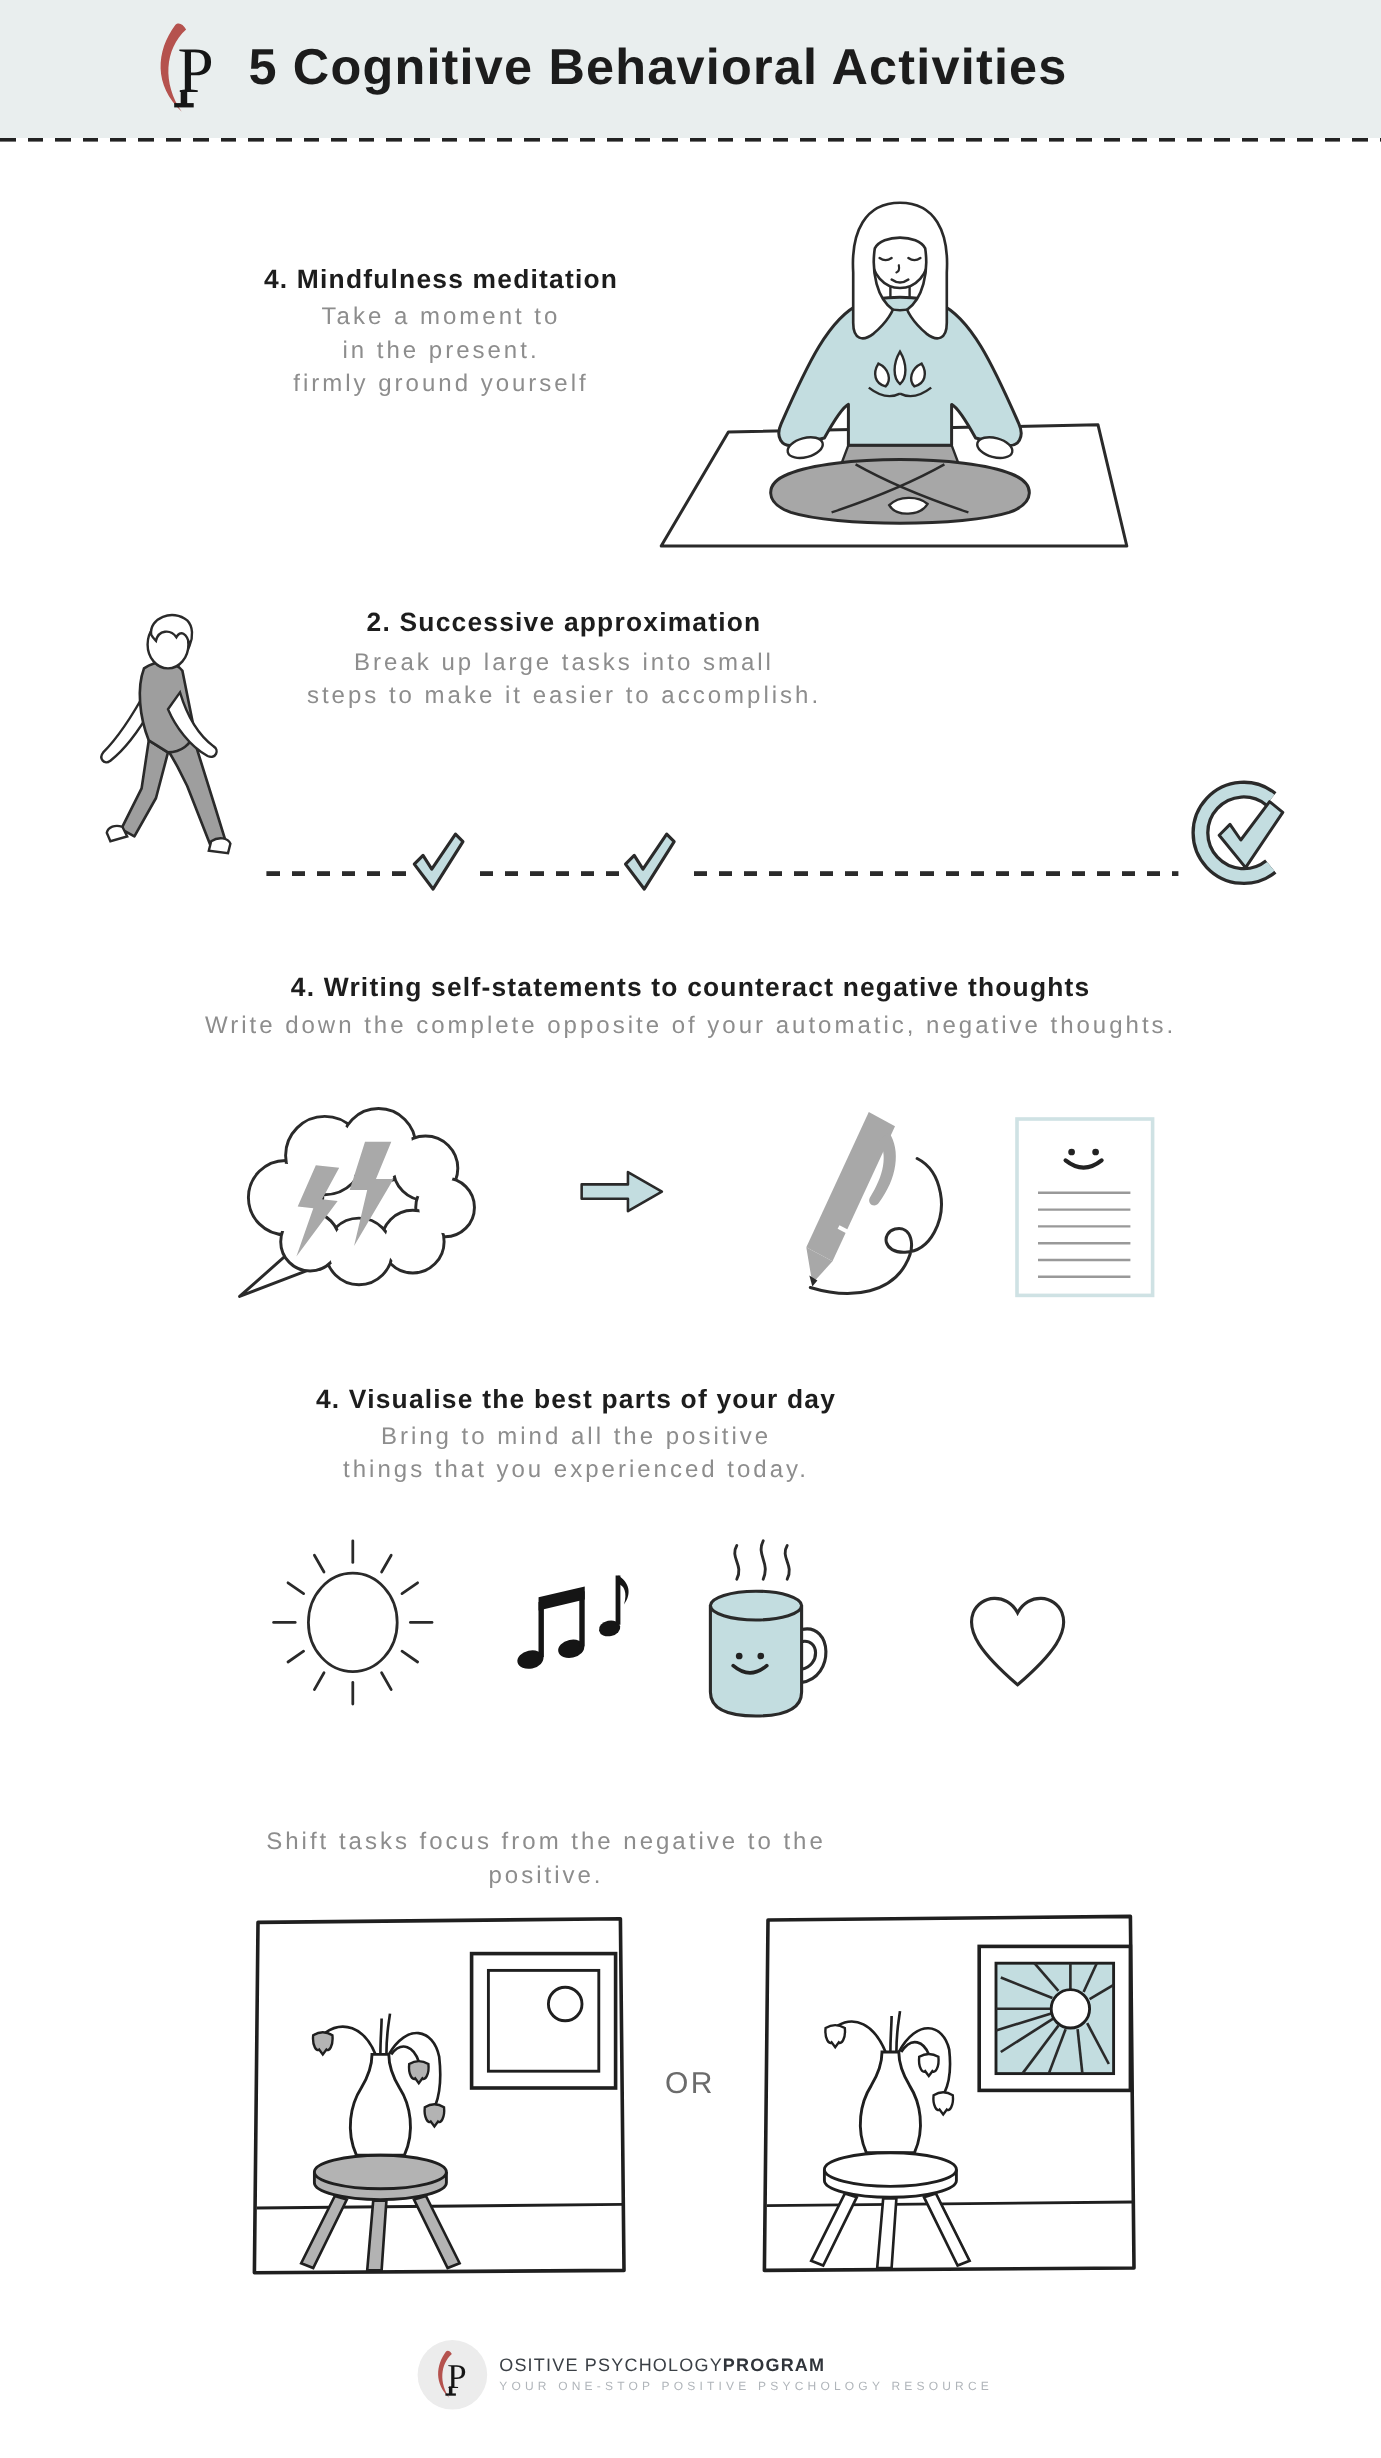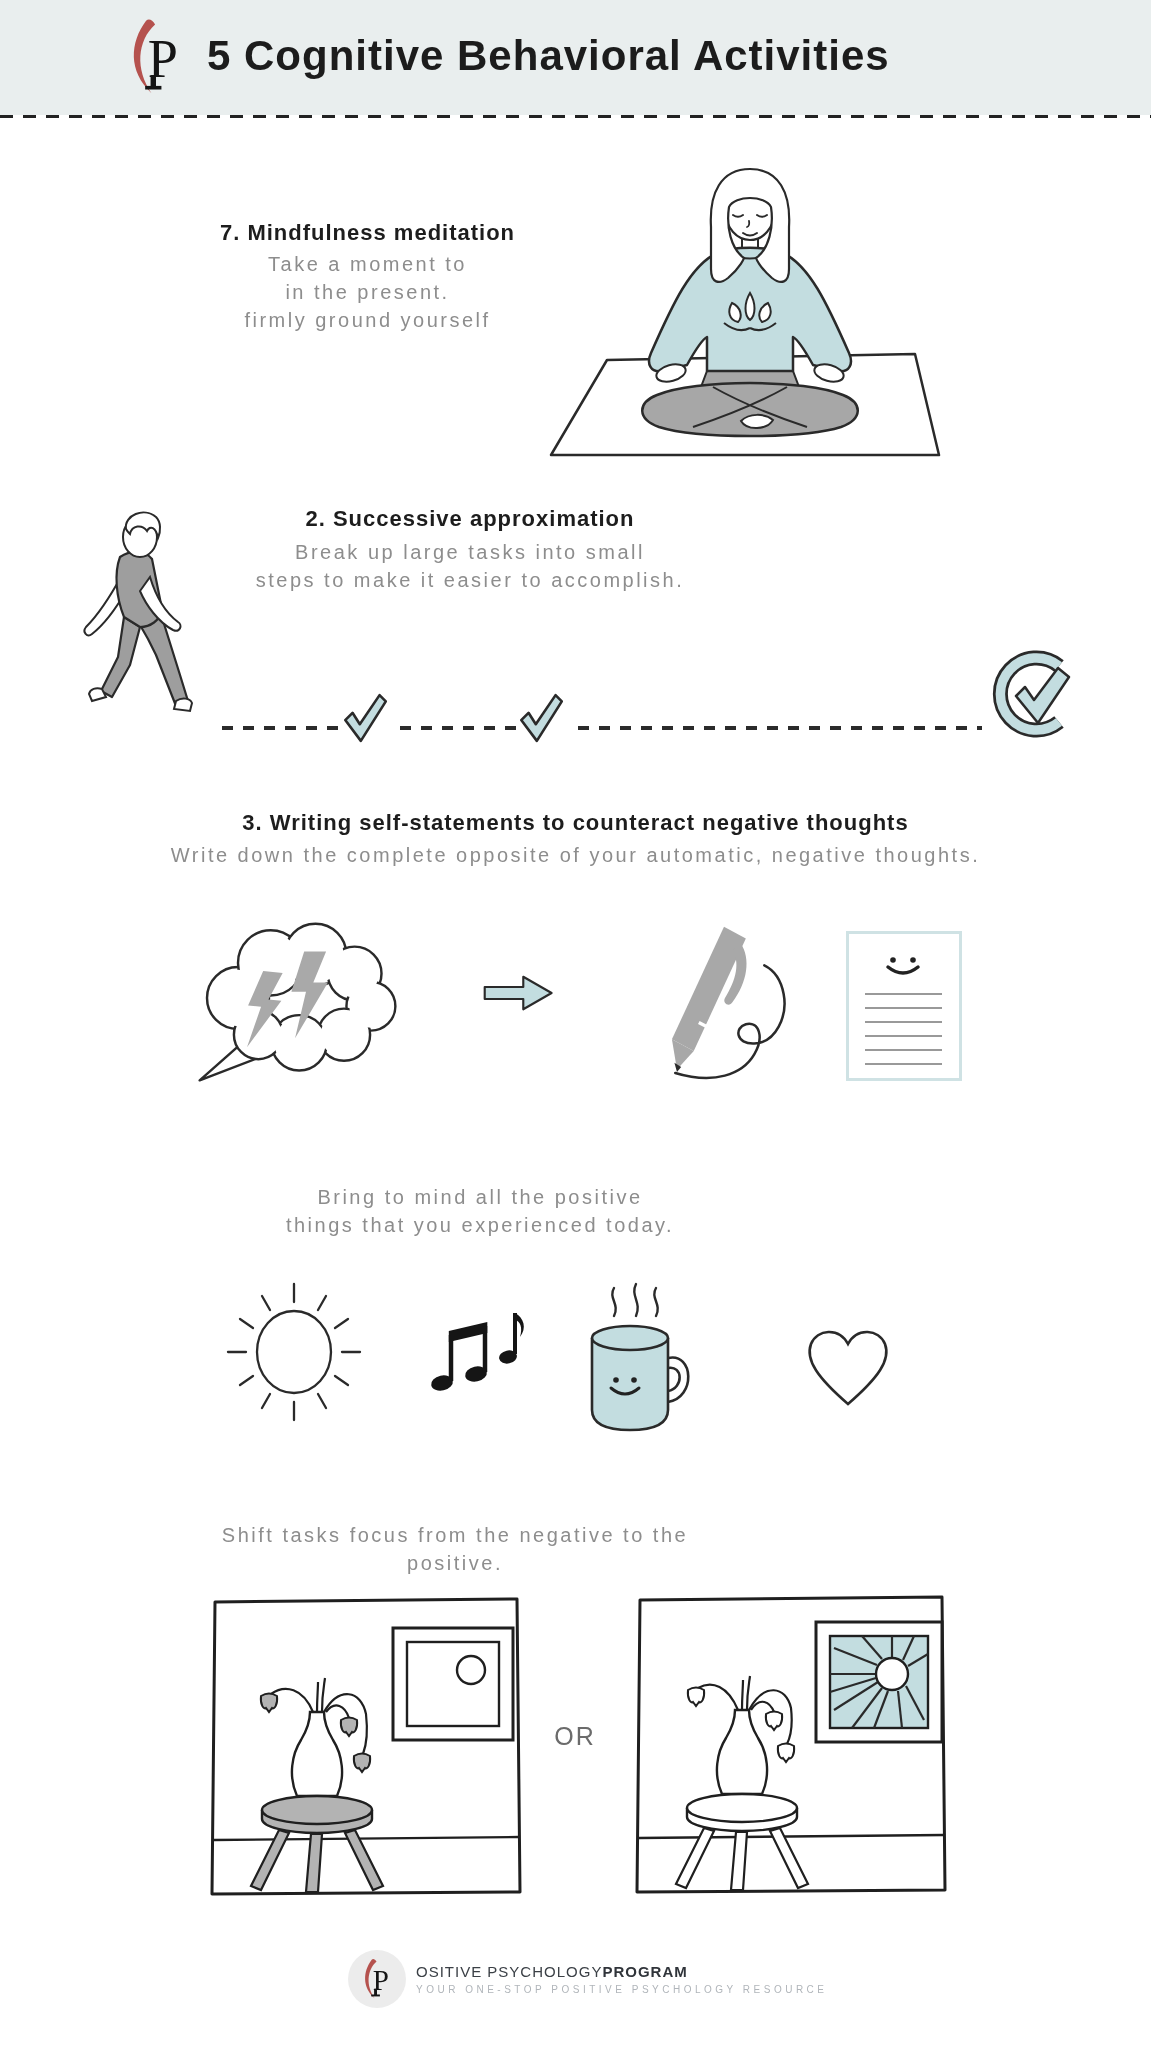--- a/index.html
+++ b/index.html
@@ -45,21 +45,21 @@
     <svg class="abs" style="left:128px;top:14px" width="56" height="86" viewBox="0 0 62 92">
       <path d="M 20,6 C 2,30 0,62 26,86 C 8,60 10,28 30,10 C 27,5 23,3 20,6 Z" style="fill:var(--logo-red,#b5524e)"></path>
       <text x="22" y="68" style="font:400 60px 'Liberation Serif',serif;fill:#151515">P</text>
       <rect x="25" y="66" width="6" height="14" fill="#151515"></rect>
       <rect x="19" y="78" width="18" height="4" fill="#151515"></rect>
     </svg>
     <div class="header-title">5 Cognitive Behavioral Activities</div>
   </div>
   <div class="header-divider"></div>
 
-  <div class="sec-h" style="left:155px;top:220px;width:425px">7. Mindfulness meditation</div>
+  <div class="sec-h" style="left:155px;top:220px;width:425px">4. Mindfulness meditation</div>
   <div class="sec-sub" style="left:155px;top:250px;width:425px">
     <div>Take a moment to</div>
     <div>in the present.</div>
     <div>firmly ground yourself</div>
   </div>
 
   <svg class="abs" style="left:545px;top:155px" width="400" height="310" viewBox="0 0 400 310">
     <polygon points="6,300 62,205 370,199 394,300" fill="#ffffff" stroke="#2a2a2a" stroke-width="2.5" stroke-linejoin="round"></polygon>
     <path d="M 162,216 L 248,216 L 254,232 L 156,232 Z" fill="#a7a7a7" stroke="#2a2a2a" stroke-width="2"></path>
     <path d="M 112,240 C 150,224 260,224 298,240 C 318,248 318,264 296,272 C 258,284 152,284 114,272 C 92,264 92,248 112,240 Z" fill="#a7a7a7" stroke="#2a2a2a" stroke-width="2.5"></path>
@@ -108,21 +108,21 @@
     <polygon points="3,27 10,20 17,31 36,3 42,9 18,47" style="fill:var(--accent,#c3dde0)" stroke="#2a2a2a" stroke-width="2.5" stroke-linejoin="round"></polygon>
   </svg>
   <div class="dashes" style="left:578px;top:726px;width:404px"></div>
 
   <svg class="abs" style="left:992px;top:648px" width="94" height="92" viewBox="0 0 94 92">
     <path d="M 67,18 A 36,36 0 1 0 67,74" fill="none" stroke="#2a2a2a" stroke-width="15"></path>
     <path d="M 67,18 A 36,36 0 1 0 67,74" fill="none" style="stroke:var(--accent,#c3dde0)" stroke-width="9.5"></path>
     <polygon points="24,48 33,39 42,52 66,20 77,29 46,75" style="fill:var(--accent,#c3dde0)" stroke="#2a2a2a" stroke-width="2.5" stroke-linejoin="round"></polygon>
   </svg>
 
-  <div class="sec-h" style="left:60px;top:810px;width:1031px">3. Writing self-statements to counteract negative thoughts</div>
+  <div class="sec-h" style="left:60px;top:810px;width:1031px">4. Writing self-statements to counteract negative thoughts</div>
   <div class="sec-sub" style="left:60px;top:841px;width:1031px">
     <div>Write down the complete opposite of your automatic, negative thoughts.</div>
   </div>
 
   <svg class="abs" style="left:185px;top:912px" width="212" height="172" viewBox="0 0 260 210">
     <polygon points="70,160 18,206 112,170" fill="#ffffff" stroke="#2a2a2a" stroke-width="3" stroke-linejoin="round"></polygon>
     <g stroke="#2a2a2a" stroke-width="3" fill="#ffffff">
       <circle cx="65" cy="105" r="38"></circle>
         <circle cx="105" cy="62" r="40"></circle>
         <circle cx="160" cy="52" r="38"></circle>
@@ -167,20 +167,21 @@
     <g stroke="#999999" stroke-width="2">
       <line x1="20" y1="64" x2="97" y2="64"></line>
         <line x1="20" y1="78" x2="97" y2="78"></line>
       <line x1="20" y1="92" x2="97" y2="92"></line>
         <line x1="20" y1="106" x2="97" y2="106"></line>
       <line x1="20" y1="120" x2="97" y2="120"></line>
         <line x1="20" y1="134" x2="97" y2="134"></line>
     </g>
   </svg>
 
+  <div class="sec-h" style="left:250px;top:1153px;width:460px">4. Visualise the best parts of your day</div>
   <div class="sec-sub" style="left:250px;top:1183px;width:460px">
     <div>Bring to mind all the positive</div>
     <div>things that you experienced today.</div>
   </div>
 
   <svg class="abs" style="left:222px;top:1268px" width="145" height="160" viewBox="0 0 145 160">
     <ellipse cx="72" cy="84" rx="37" ry="41" fill="#ffffff" stroke="#2a2a2a" stroke-width="2.3"></ellipse>
     <g stroke="#2a2a2a" stroke-width="2.3" stroke-linecap="round">
       <line x1="120" y1="84" x2="138" y2="84"></line>
         <line x1="113" y1="108" x2="126" y2="117"></line>

